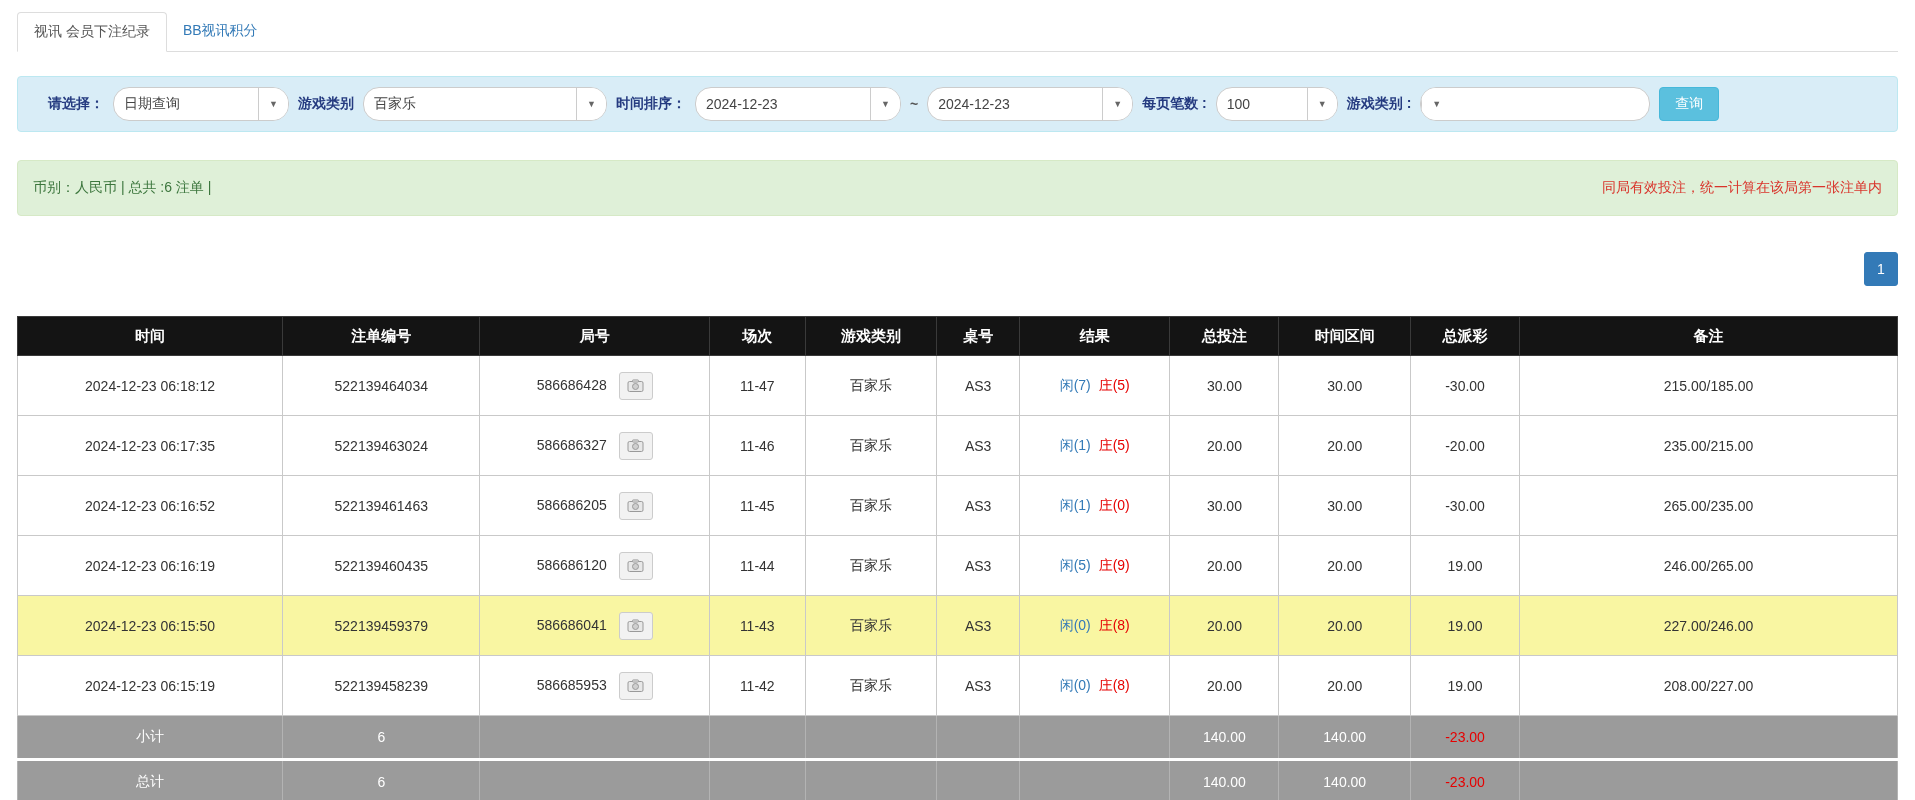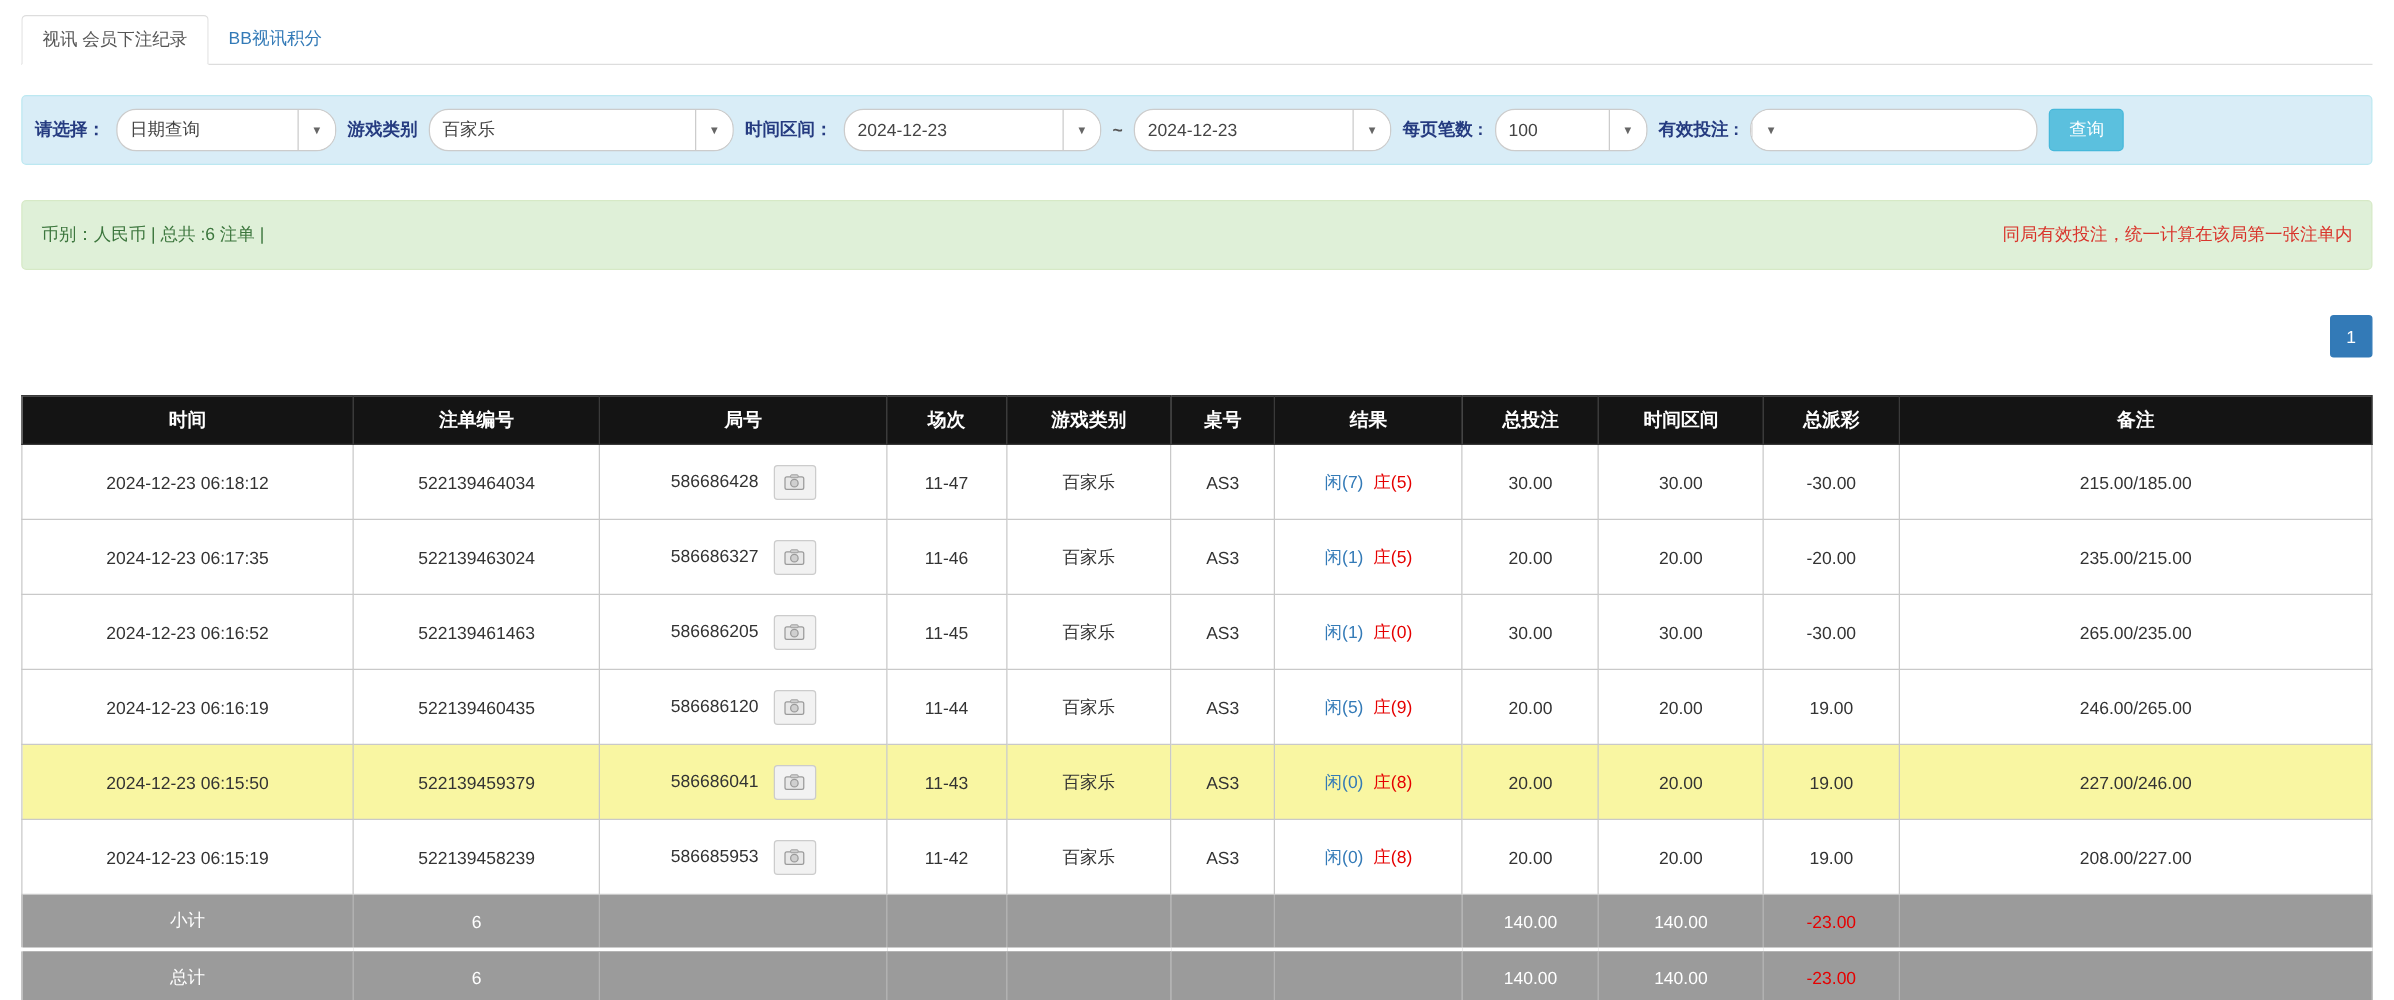--- a/index.html
+++ b/index.html
@@ -33,21 +33,21 @@
     color: #555;
   }
   .tab.inactive { color: #337ab7; text-align: right; }
 
   
   .filter-bar {
     margin-top: 24px;
     background: #d9edf7;
     border: 1px solid #bce8f1;
     border-radius: 4px;
-    padding: 10px 10px;
+    padding: 10px 30px;
     display: flex;
     align-items: center;
     gap: 9px;
   }
   .filter-label {
     color: #253b80;
     font-weight: bold;
     white-space: nowrap;
   }
   .tilde { color: #555; font-weight: bold; }
@@ -203,38 +203,38 @@
       <span class="select-val">日期查询</span>
       <span class="select-caret">▼</span>
     </div>
 
     <span class="filter-label">游戏类别</span>
     <div class="select" style="width:244px">
       <span class="select-val">百家乐</span>
       <span class="select-caret">▼</span>
     </div>
 
-    <span class="filter-label">时间区间：</span>
+    <span class="filter-label">时间排序：</span>
     <div class="select" style="width:206px">
       <span class="select-val">2024-12-23</span>
       <span class="select-caret">▼</span>
     </div>
     <span class="tilde">~</span>
     <div class="select" style="width:206px">
       <span class="select-val">2024-12-23</span>
       <span class="select-caret">▼</span>
     </div>
 
     <span class="filter-label">每页笔数 :</span>
     <div class="select" style="width:122px">
       <span class="select-val">100</span>
       <span class="select-caret">▼</span>
     </div>
 
-    <span class="filter-label">有效投注 :</span>
+    <span class="filter-label">游戏类别 :</span>
     <div class="select" style="width:230px">
       <span class="select-caret">▼</span>
     </div>
 
     <button class="btn-search">查询</button>
   </div>
 
   <div class="summary-bar">
     <span class="summary-left">币别：人民币 | 总共 :6 注单 |</span>
     <span class="summary-right">同局有效投注，统一计算在该局第一张注单内</span>

